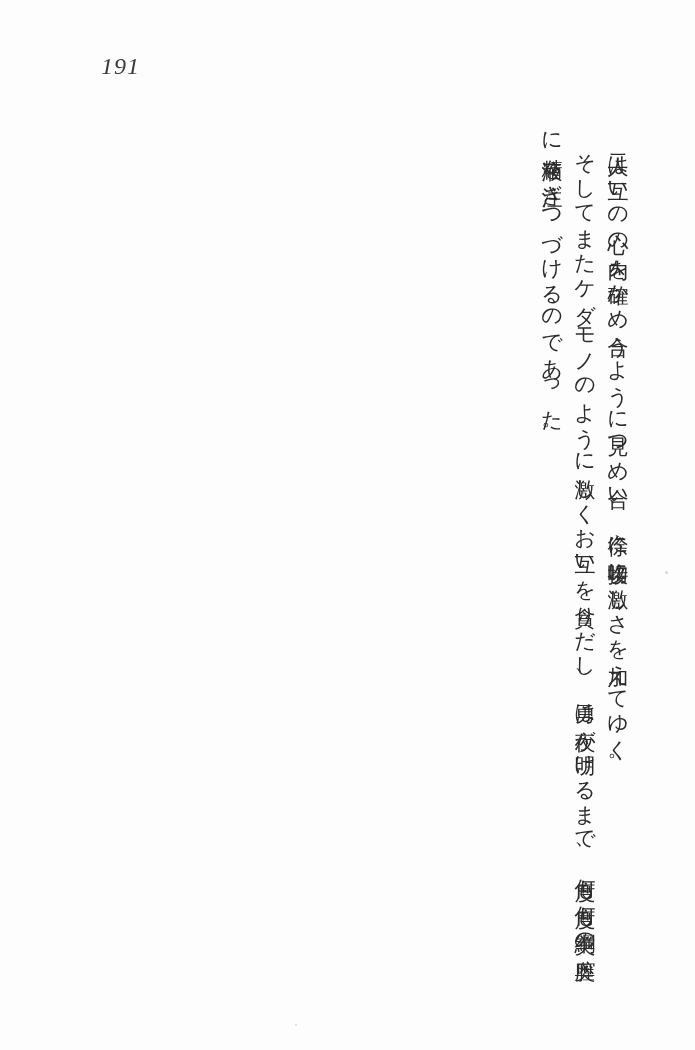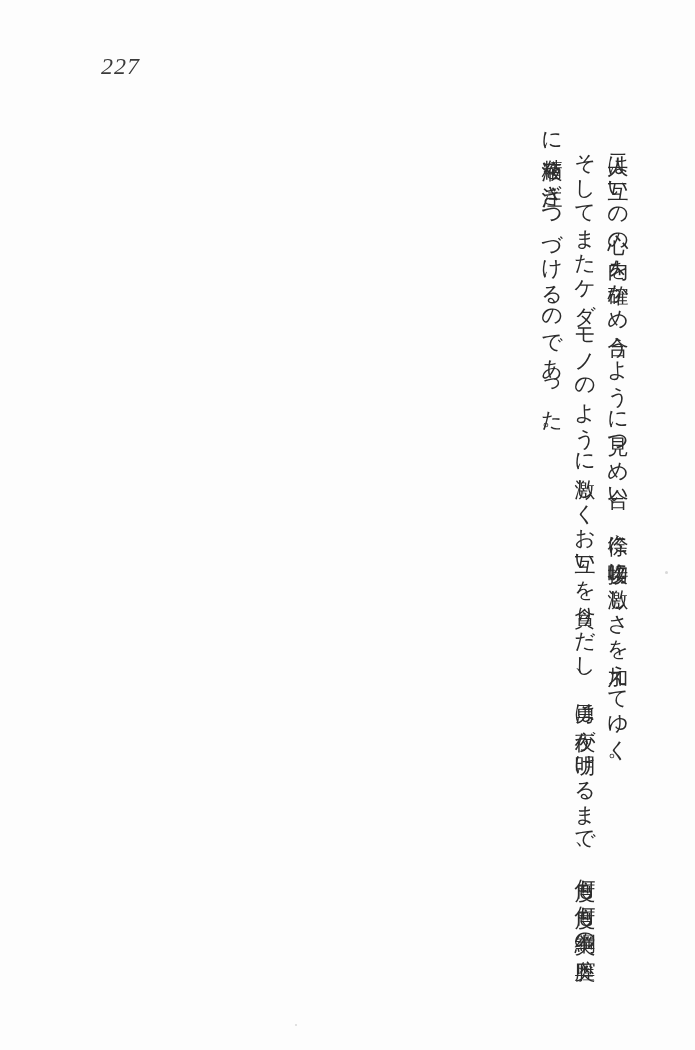--- a/index.html
+++ b/index.html
@@ -64,21 +64,21 @@
     top: 1024px;
     width: 2px;
     height: 2px;
   }
 </style>
 </head>
 <body>
 
 <div class="page">
 
-  <div class="page-number">227</div>
+  <div class="page-number">191</div>
 
   <div class="vertical-text">
     <p>　二人は互いの心の内を確かめ合うように見つめ合い、徐々に接吻に激しさを加えてゆく。</p>
     <p>　そしてまたケダモノのように激しくお互いを貪りだし、勇は夜が明けるまで、何度も何度も美綱の膣奥に精液を注ぎつづけるのであった。</p>
   </div>
 
   <div class="speck speck-1"></div>
   <div class="speck speck-2"></div>
 
 </div>

